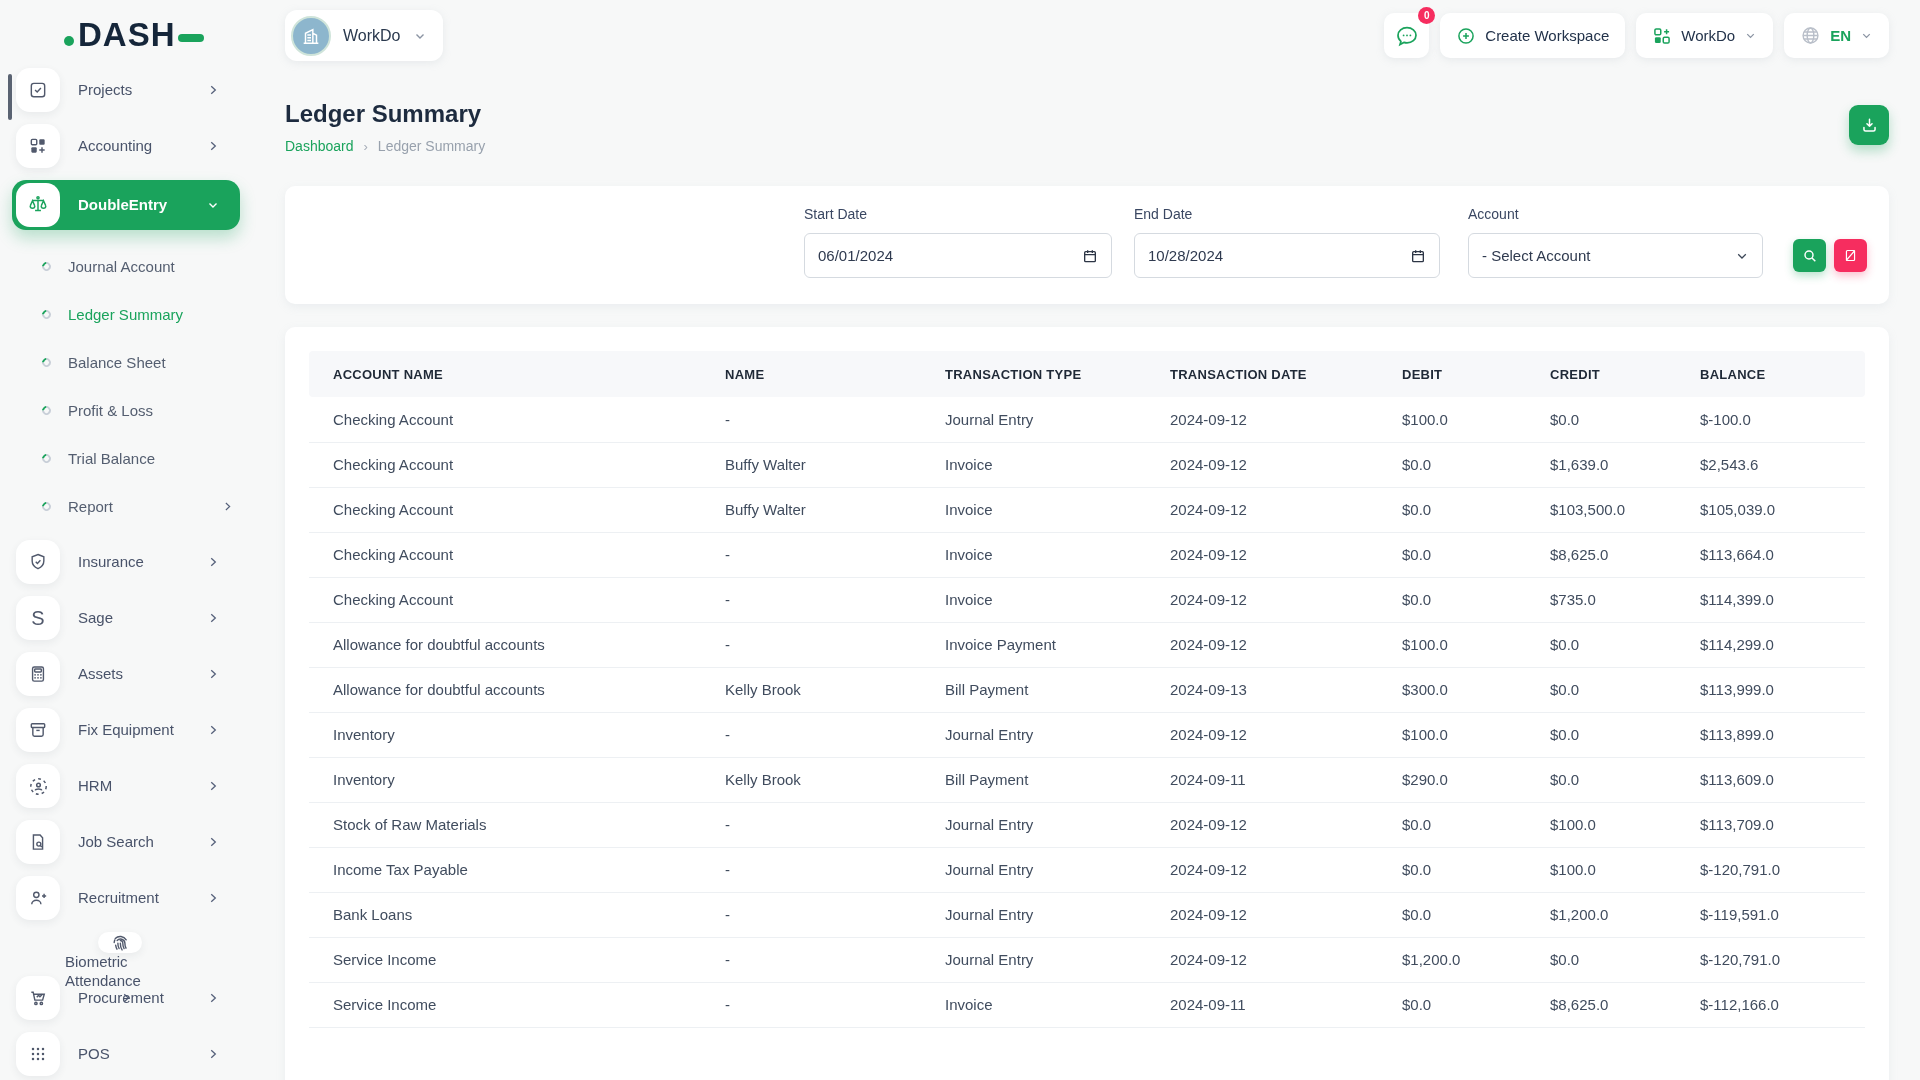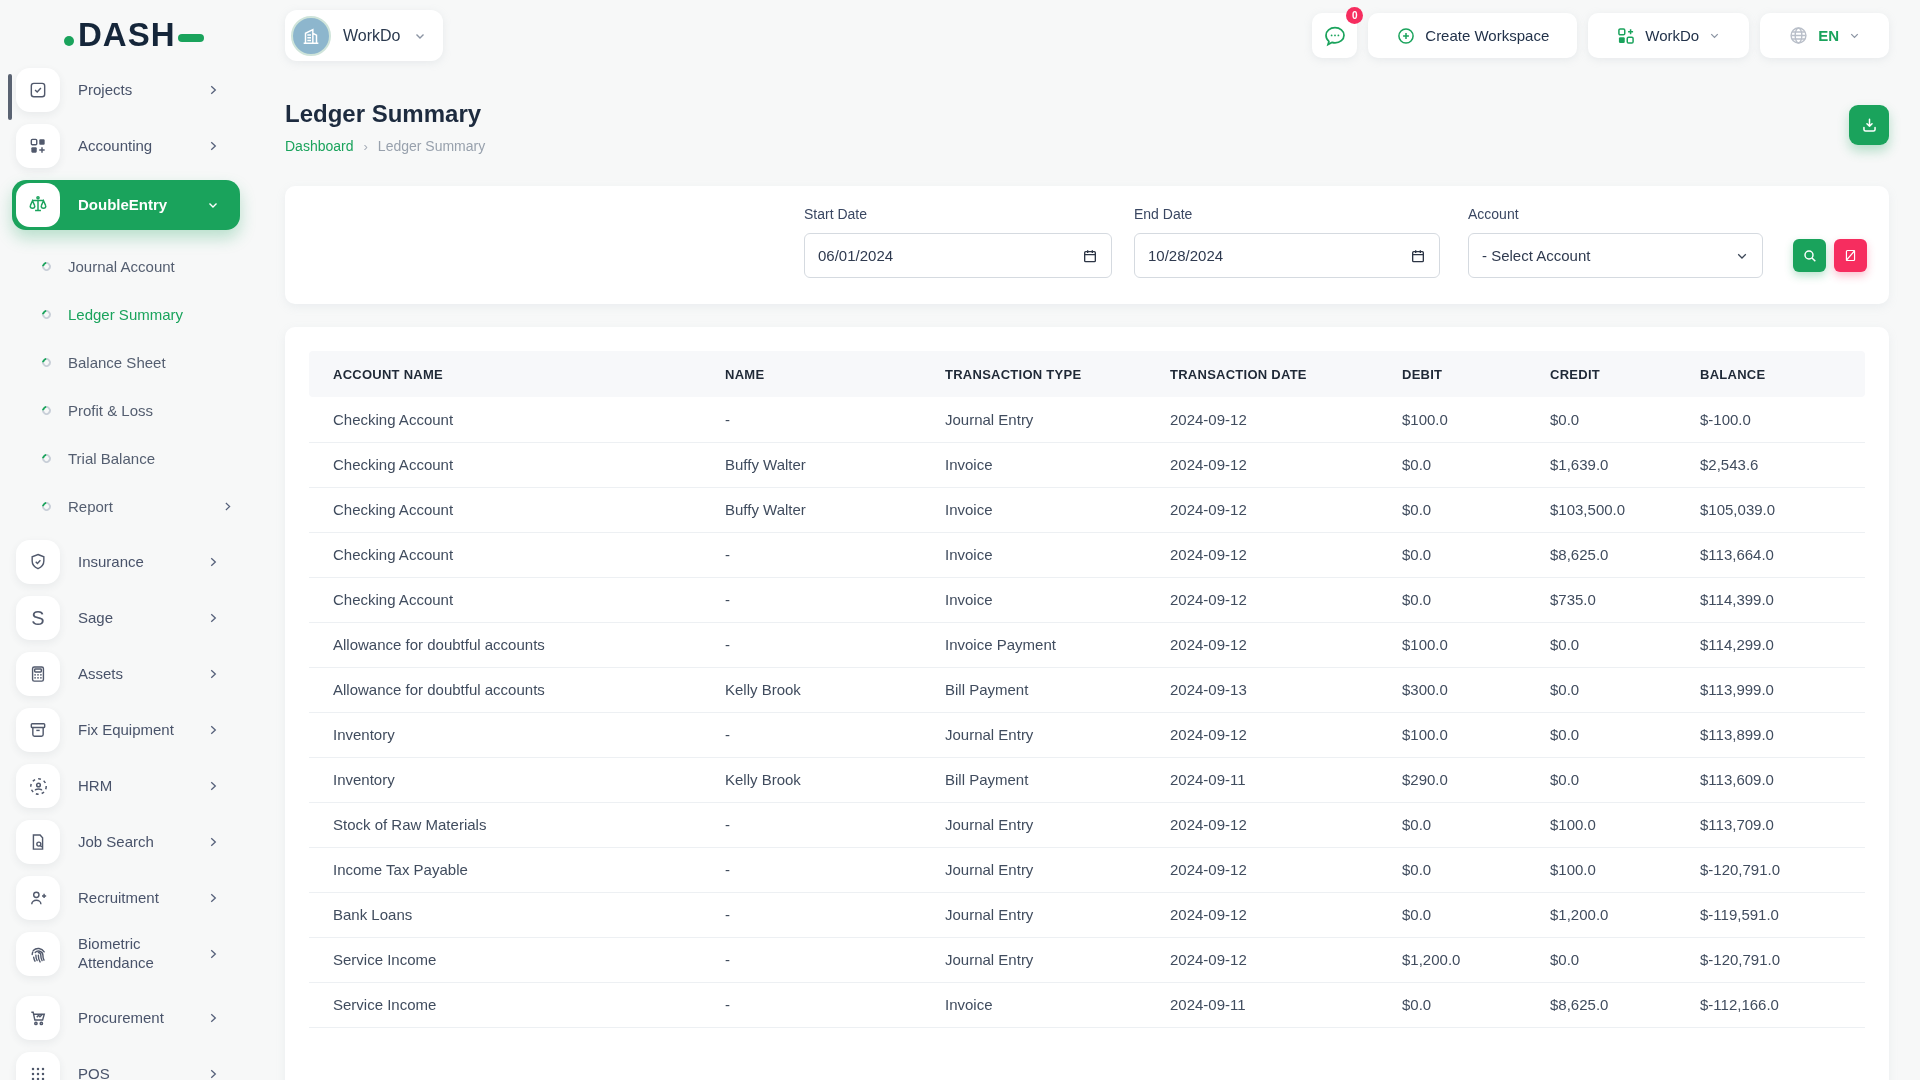--- a/index.html
+++ b/index.html
@@ -26,21 +26,21 @@
   .logo{position:absolute;left:64px;top:18px;display:flex;align-items:center;gap:4px;cursor:pointer;}
   .logo-dot{width:10px;height:10px;border-radius:50%;background:var(--green);margin-top:12px;}
   .logo-text{font-size:33px;font-weight:800;letter-spacing:1px;color:#15263a;line-height:1;}
   .logo-dash{width:26px;height:8px;border-radius:4px;background:var(--green);margin-top:6px;margin-left:-2px;}
 
   .ws-pill{position:absolute;left:285px;top:10px;height:51px;display:flex;align-items:center;gap:12px;background:#fff;border-radius:12px;padding:5px 16px 5px 6px;box-shadow:0 2px 8px rgba(160,170,185,.18);cursor:pointer;}
   .ws-avatar{width:40px;height:40px;border-radius:50%;background:#8db6cd;border:2px solid #cfe4da;display:flex;align-items:center;justify-content:center;}
   .ws-name{font-size:16px;color:#2a394e;font-weight:500;}
 
   .top-right{position:absolute;right:31px;top:13px;display:flex;align-items:center;gap:11px;}
-  .tr-btn{height:45px;background:#fff;border-radius:10px;box-shadow:0 2px 8px rgba(160,170,185,.18);display:flex;align-items:center;gap:9px;padding:0 28px;font-size:15px;color:#22324a;font-weight:500;cursor:pointer;border:none;}
+  .tr-btn{height:45px;background:#fff;border-radius:10px;box-shadow:0 2px 8px rgba(160,170,185,.18);display:flex;align-items:center;gap:9px;padding:0 16px;font-size:15px;color:#22324a;font-weight:500;cursor:pointer;border:none;}
   .tr-btn.icon-only{width:45px;padding:0;justify-content:center;position:relative;}
   .badge{position:absolute;top:-6px;right:-6px;min-width:17px;height:17px;border-radius:9px;background:var(--pink);color:#fff;font-size:10px;font-weight:700;display:flex;align-items:center;justify-content:center;padding:0 4px;}
   .en-label{color:var(--green);font-weight:700;}
 
   
   .sidebar{position:absolute;left:0;top:60px;width:256px;bottom:0;padding-top:8px;overflow:hidden;}
   .side-scroll-thumb{position:absolute;left:8px;top:14px;width:4px;height:46px;border-radius:2px;background:#5a6372;}
   .nav-item{display:flex;align-items:center;height:44px;margin:0 14px 12px 16px;cursor:pointer;}
   .nav-ico{width:44px;height:44px;min-width:44px;border-radius:14px;background:#fff;box-shadow:0 3px 9px rgba(40,55,75,.07);display:flex;align-items:center;justify-content:center;margin-right:18px;color:#51596c;}
   .nav-label{flex:1;font-size:15px;font-weight:500;color:var(--side-text);line-height:1.25;max-width:128px;}
@@ -48,21 +48,21 @@
   .nav-item.active{background:var(--green);border-radius:14px;height:50px;margin:0 16px 12px 12px;padding-left:4px;box-shadow:0 8px 16px rgba(26,163,92,.28);}
   .nav-item.active .nav-label{color:#fff;font-weight:700;}
   .nav-item.active .nav-chev{color:#fff;}
   .nav-item.active .nav-ico{box-shadow:none;}
   .submenu{margin:2px 0 10px 0;}
   .sub-item{display:flex;align-items:center;height:48px;padding-left:42px;cursor:pointer;}
   .bullet{width:9px;height:9px;border-radius:50%;border:2px solid #c8cfd8;border-top-color:var(--green);transform:rotate(-45deg);margin-right:17px;}
   .sub-label{font-size:15px;color:#545e70;flex:1;}
   .sub-item.active .sub-label{color:var(--green);}
   .sub-item .nav-chev{margin-right:22px;}
-  .two-line{margin-bottom:20px;}
+  .two-line{margin-bottom:0;flex-direction:column;}
 
   
   .main{position:absolute;left:256px;top:72px;right:0;bottom:0;}
   .page-title{position:absolute;left:29px;top:28px;font-size:24px;font-weight:700;color:var(--navy);}
   .breadcrumb{position:absolute;left:29px;top:66px;display:flex;align-items:center;gap:10px;font-size:14px;}
   .bc-link{color:var(--green);cursor:pointer;}
   .bc-sep{color:#a7aeb9;font-size:13px;}
   .bc-current{color:#98a1ad;}
   .export-btn{position:absolute;right:31px;top:33px;width:40px;height:40px;border-radius:9px;background:var(--green);box-shadow:0 6px 12px rgba(26,163,92,.3);display:flex;align-items:center;justify-content:center;border:none;cursor:pointer;}
 

